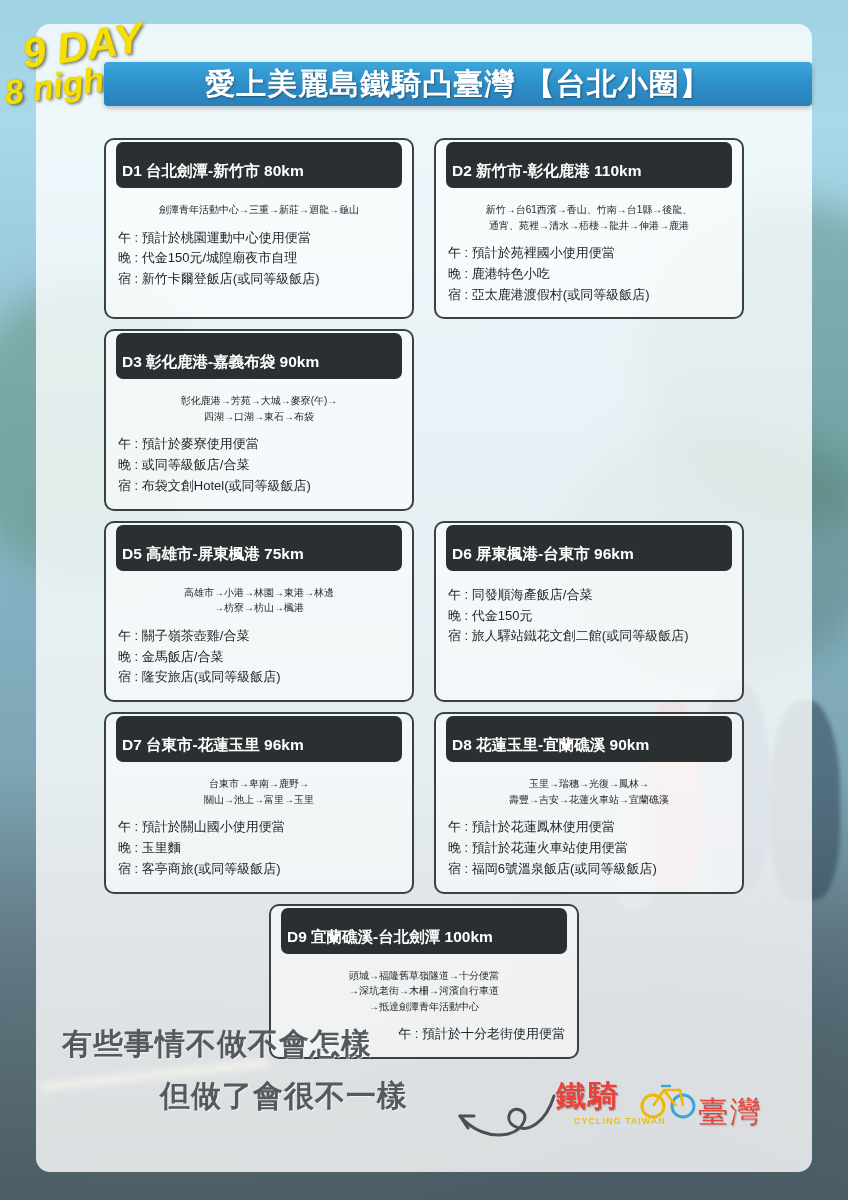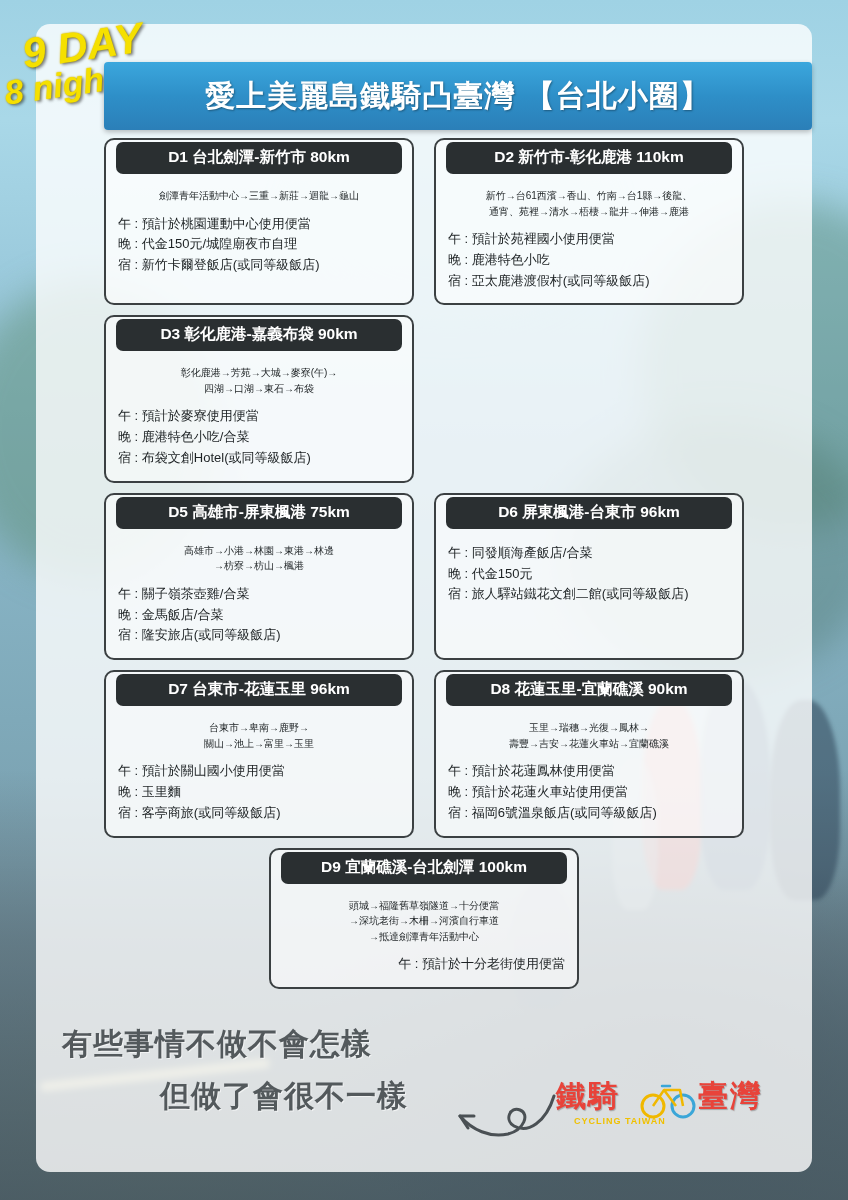--- a/index.html
+++ b/index.html
@@ -60,21 +60,21 @@
     left:36px; top:24px;
     width:776px; height:1148px;
     background: rgba(255,255,255,0.80);
     border-radius: 14px;
   }
 
   
   #banner {
     position:absolute;
     left:104px; top:62px;
-    width:708px; height:68px;
+    width:708px; height:44px;
     background: linear-gradient(to bottom, #3ba7dd 0%, #2e8fc8 50%, #2b7fb8 100%);
     border-radius: 4px;
     display:flex; align-items:center; justify-content:center;
     box-shadow: 0 2px 5px rgba(0,0,0,0.25);
   }
   #banner .title {
     color:#fff;
     font-size:30px;
     font-weight:bold;
     letter-spacing:1px;
@@ -107,24 +107,23 @@
     border-radius:10px;
     background: rgba(255,255,255,0.55);
     padding:8px 12px 12px 12px;
     position:relative;
   }
   .box.single { width:310px; margin:0 auto; }
   .box-head {
     background:#2a2f31;
     color:#fff;
     border-radius:7px;
-    text-align:center;
     font-size:15.5px;
     font-weight:bold;
-    padding:5px 6px 6px 6px;
+    padding:19px 6px 6px 6px;
     margin:-2px -2px 10px -2px;
     position:relative;
     top:-4px;
     white-space:nowrap;
   }
   .route {
     text-align:center;
     font-size:10px;
     line-height:1.55;
     color:#1d2224;
@@ -150,22 +149,22 @@
 
   
   #logo { position:absolute; left:556px; top:1068px; width:240px; height:72px; }
   #logo .lw {
     position:absolute; top:8px; left:0;
     font-size:30px; font-weight:bold; color:#e8433a;
     text-shadow: 1px 1px 1px rgba(0,0,0,0.25);
     letter-spacing:2px;
   }
   #logo .lw2 {
-    position:absolute; top:8px; left:142px;
-    font-size:30px; font-weight:bold; color:#e8433a;
+    position:absolute; top:24px; left:142px;
+    font-size:30px; font-weight:normal; color:#e8433a;
     text-shadow: 1px 1px 1px rgba(0,0,0,0.25);
     letter-spacing:2px;
   }
   #logo .lsub {
     position:absolute; top:48px; left:18px;
     font-size:9px; color:#f0c000; letter-spacing:1px; font-weight:bold;
   }
   #logo .bike { position:absolute; left:84px; top:8px; }
 </style>
 </head>
@@ -224,21 +223,21 @@
 
   <div class="row">
     <div class="box">
       <div class="box-head">D3 彰化鹿港-嘉義布袋 90km</div>
       <div class="route">
         <div>彰化鹿港→芳苑→大城→麥寮(午)→</div>
         <div>四湖→口湖→東石→布袋</div>
       </div>
       <div class="meals">
         <div>午 : 預計於麥寮使用便當</div>
-        <div>晚 : 鹿港特色小吃/合菜</div>
+        <div>晚 : 或同等級飯店/合菜</div>
         <div>宿 : 布袋文創Hotel(或同等級飯店)</div>
       </div>
     </div>
   </div>
 
   <div class="row">
     <div class="box">
       <div class="box-head">D5 高雄市-屏東楓港 75km</div>
       <div class="route">
         <div>高雄市→小港→林園→東港→林邊</div>

